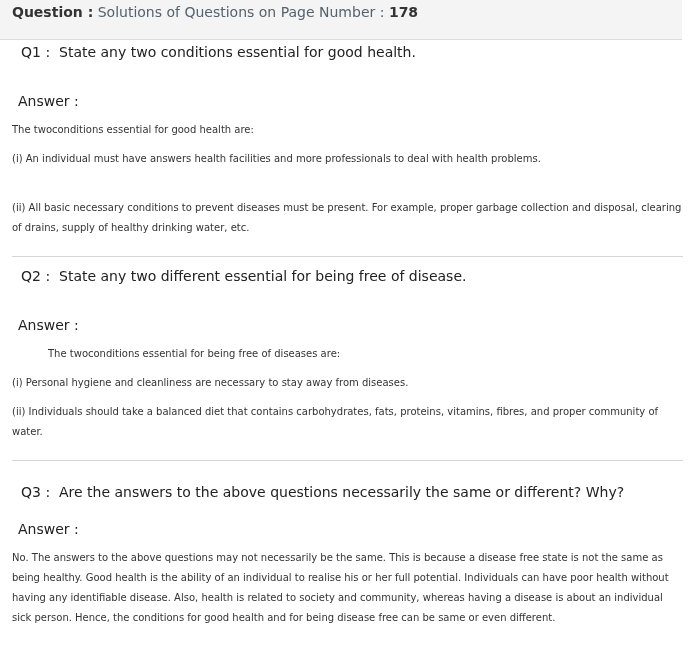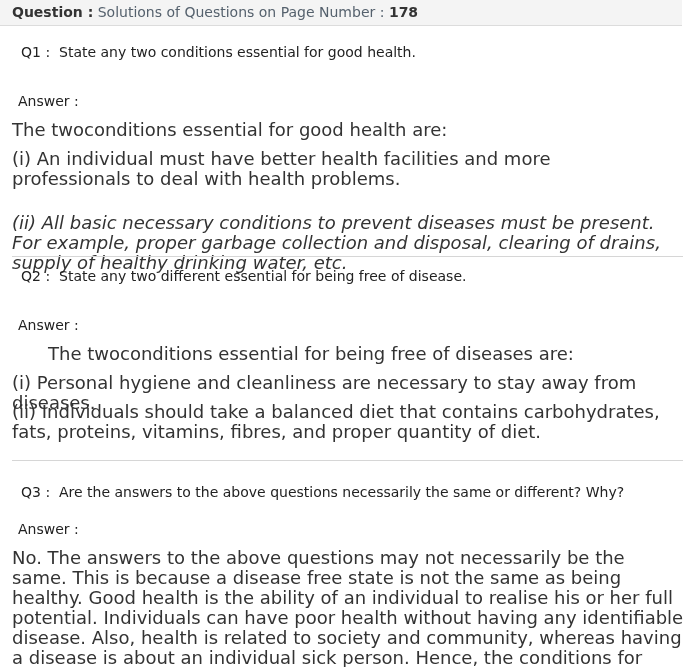--- a/index.html
+++ b/index.html
@@ -12,21 +12,21 @@
       height: 667px;
       overflow: hidden;
       font-family: "DejaVu Sans", "Liberation Sans", sans-serif;
       color: #333333;
     }
     .page-header {
       position: absolute;
       left: 0;
       top: 0;
       width: 682px;
-      height: 26px;
+      height: 40px;
       background: #f4f4f4;
       border-bottom: 1px solid #dcdcdc;
       box-sizing: border-box;
       padding: 3px 0 0 12px;
       font-size: 14px;
       line-height: 18px;
       white-space: nowrap;
     }
     .page-header .label {
       font-weight: bold;
@@ -51,21 +51,21 @@
       white-space: nowrap;
       margin-left: 9px;
     }
     .answer-label {
       font-size: 14px;
       line-height: 20px;
       color: #222222;
       margin-left: 6px;
     }
     .para {
-      font-size: 18px;
+      font-size: 10px;
       line-height: 20px;
       color: #333333;
       margin: 0;
     }
     .separator {
       position: absolute;
       left: 12px;
       width: 671px;
       height: 0;
       border-top: 1px solid #d6d6d6;
@@ -81,35 +81,35 @@
   <span class="page-num">178</span>
 </div>
 
 <div class="qa-block" style="top:42px;">
   <div class="question abs" style="top:0;">
     <span>Q1 :</span>&nbsp;
     <span>State any two conditions essential for good health.</span>
   </div>
   <div class="answer-label abs" style="top:49px;">Answer :</div>
   <p class="para abs" style="top:78px;">The twoconditions essential for good health are:</p>
-  <p class="para abs" style="top:107px; width:650px;">(i) An individual must have better health facilities and more professionals to deal with health problems.</p>
-  <p class="para abs" style="top:171px; width:672px;font-style:italic;">(ii) All basic necessary conditions to prevent diseases must be present. For example, proper garbage collection and disposal, clearing of drains, supply of healthy drinking water, etc.</p>
+  <p class="para abs" style="top:107px; width:650px;">(i) An individual must have answers health facilities and more professionals to deal with health problems.</p>
+  <p class="para abs" style="top:156px; width:672px;">(ii) All basic necessary conditions to prevent diseases must be present. For example, proper garbage collection and disposal, clearing of drains, supply of healthy drinking water, etc.</p>
 </div>
 
 <div class="separator" style="top:256px;"></div>
 
 <div class="qa-block" style="top:266px;">
   <div class="question abs" style="top:0;">
     <span>Q2 :</span>&nbsp;
     <span>State any two different essential for being free of disease.</span>
   </div>
   <div class="answer-label abs" style="top:49px;">Answer :</div>
   <p class="para abs" style="top:78px;margin-left:36px;">The twoconditions essential for being free of diseases are:</p>
   <p class="para abs" style="top:107px;">(i) Personal hygiene and cleanliness are necessary to stay away from diseases.</p>
-  <p class="para abs" style="top:136px; width:660px;">(ii) Individuals should take a balanced diet that contains carbohydrates, fats, proteins, vitamins, fibres, and proper quantity of diet.</p>
+  <p class="para abs" style="top:136px; width:660px;">(ii) Individuals should take a balanced diet that contains carbohydrates, fats, proteins, vitamins, fibres, and proper community of water.</p>
 </div>
 
 <div class="separator" style="top:460px;"></div>
 
 <div class="qa-block" style="top:470px;">
   <div class="question abs" style="top:12px;">
     <span>Q3 :</span>&nbsp;
     <span>Are the answers to the above questions necessarily the same or different? Why?</span>
   </div>
   <div class="answer-label abs" style="top:49px;">Answer :</div>

